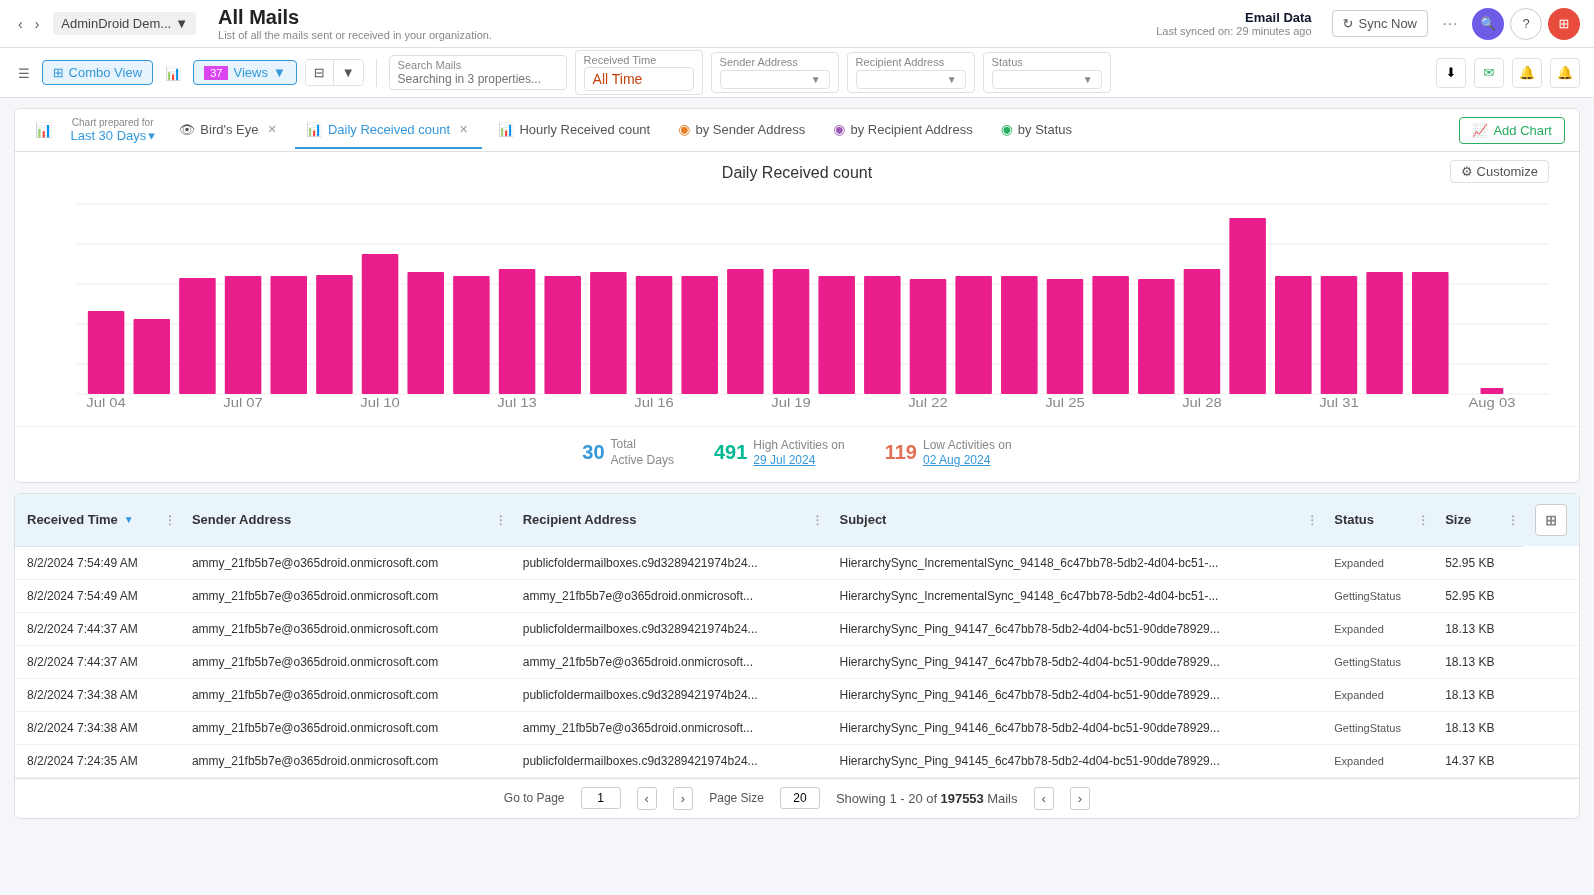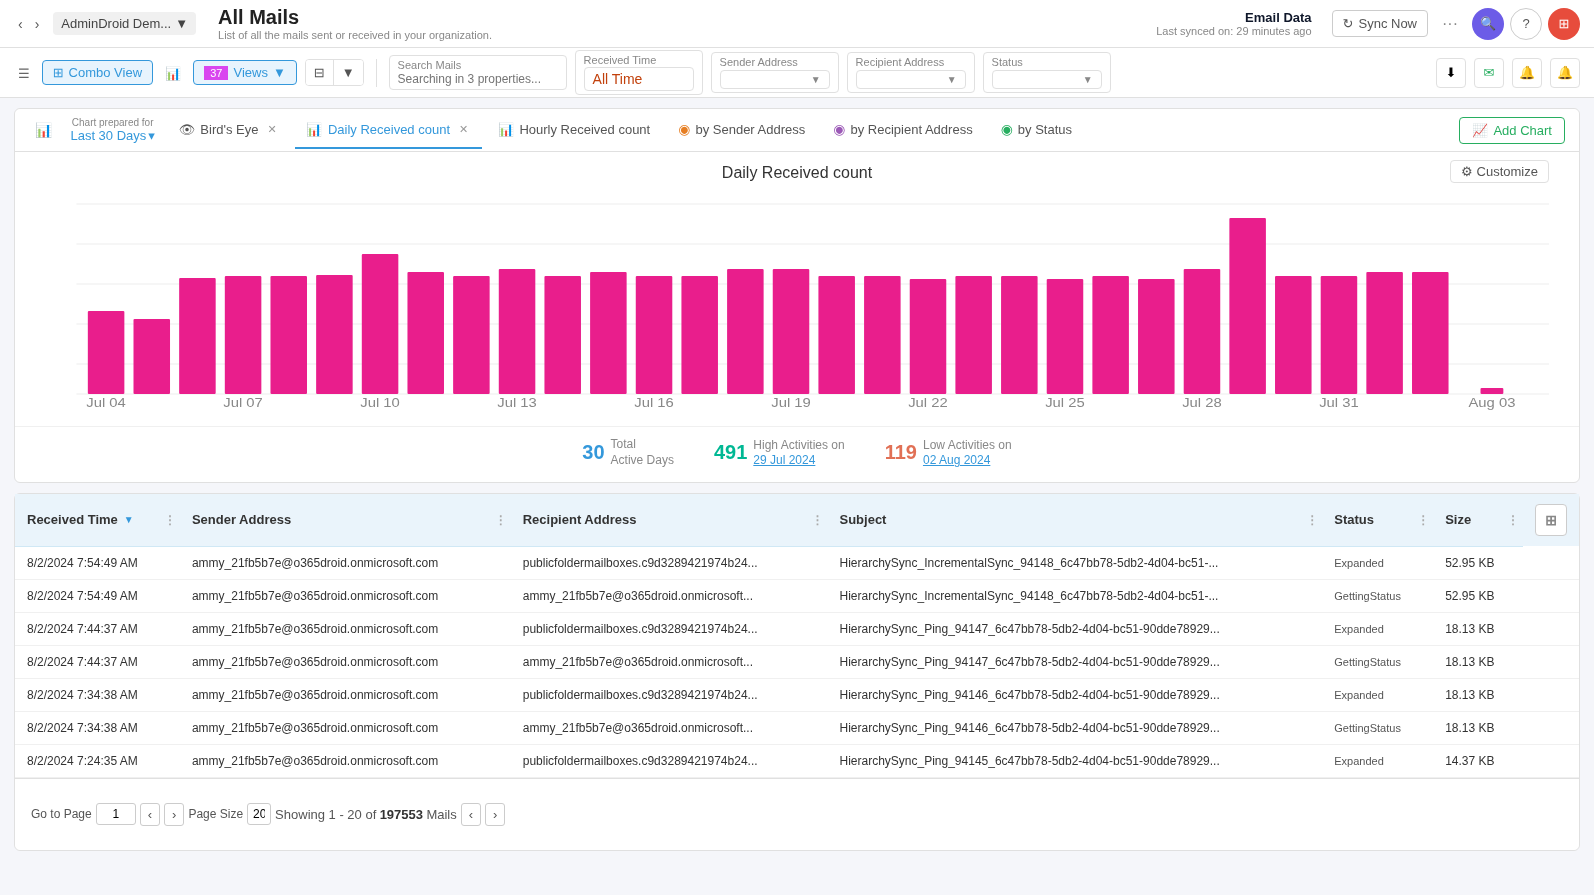--- a/index.html
+++ b/index.html
@@ -121,28 +121,28 @@
       background: #eaf4fb; padding: 10px 12px; text-align: left;
       font-weight: 600; font-size: 12px; color: #333; border-bottom: 1px solid #d0e8f5;
       white-space: nowrap; position: relative;
     }
     .data-table th .col-menu { position: absolute; right: 4px; top: 50%; transform: translateY(-50%); cursor: pointer; color: #aaa; font-size: 12px; }
     .data-table td { padding: 9px 12px; border-bottom: 1px solid #f0f0f0; font-size: 12px; color: #333; }
     .sort-icon { font-size: 10px; color: #3498db; margin-left: 3px; }
 
     
     .pagination-bar {
-      display: flex; align-items: center; justify-content: flex-start;
-      padding: 24px 16px; background: #fff; border-top: 1px solid #e0e0e0;
-      gap: 4px; border-radius: 0 0 6px 6px;
+      display: flex; align-items: center; justify-content: center;
+      padding: 8px 16px; background: #fff; border-top: 1px solid #e0e0e0;
+      gap: 16px; border-radius: 0 0 6px 6px;
     }
     .pagination-label { font-size: 12px; color: #555; }
     .pagination-input { width: 40px; border: 1px solid #ccc; border-radius: 3px; padding: 3px 5px; text-align: center; font-size: 12px; }
     .pagination-btn { background: none; border: 1px solid #ccc; border-radius: 3px; padding: 3px 7px; cursor: pointer; font-size: 13px; color: #555; }
-    .page-size-input { width: 24px; border: 1px solid #ccc; border-radius: 3px; padding: 3px 5px; text-align: center; font-size: 12px; }
+    .page-size-input { width: 40px; border: 1px solid #ccc; border-radius: 3px; padding: 3px 5px; text-align: center; font-size: 12px; }
     .showing-text { font-size: 12px; color: #555; }
     .showing-count { font-weight: 700; color: #333; margin-top: 33px; }
 
     .table-grid-icon {
       width: 32px; height: 32px; border: 1px solid #ccc; border-radius: 4px;
       background: #fff; display: flex; align-items: center; justify-content: center;
       cursor: pointer; font-size: 14px; color: #888;
     }
 
     .th-sort { display: inline-flex; align-items: center; gap: 3px; cursor: pointer; }

